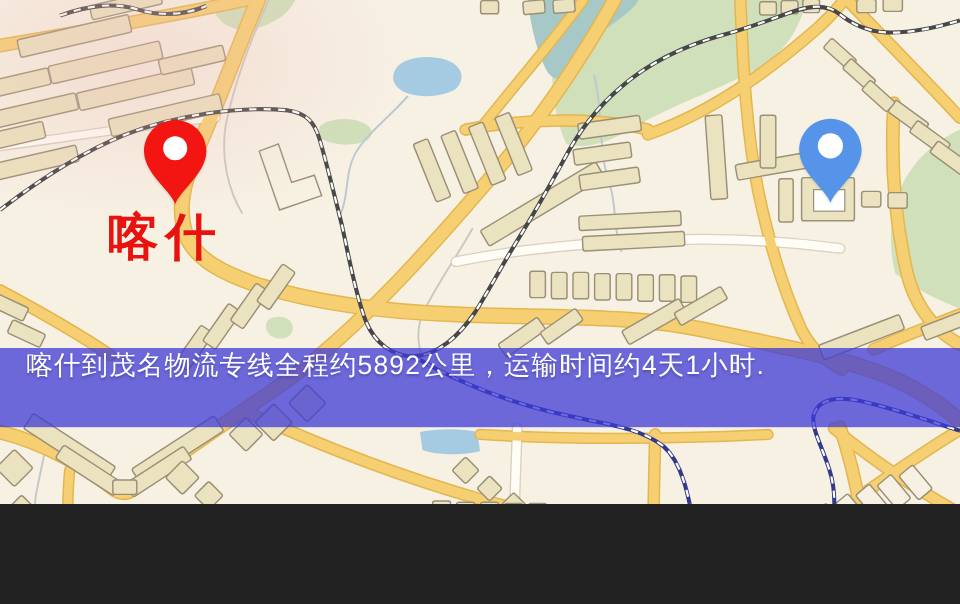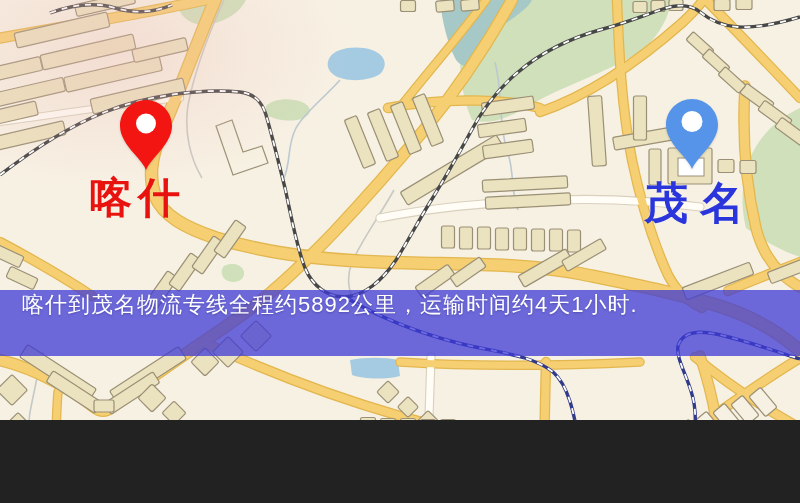--- a/index.html
+++ b/index.html
@@ -229,18 +229,17 @@
     <path fill="currentColor" d="M 0,-26 C 14.4,-26 26,-14.4 26,0 C 26,10 19,19.5 12,27.5 C 6,34.5 2,39 0,44 C -2,39 -6,34.5 -12,27.5 C -19,19.5 -26,10 -26,0 C -26,-14.4 -14.4,-26 0,-26 Z"></path>
     <circle cx="0" cy="-2.5" r="10" fill="#ffffff"></circle>
   </svg>
 
   <svg class="pin pin-dest" width="60" height="80" viewBox="-30 -30 60 80" style="color: rgb(86, 148, 234);">
     <path fill="currentColor" d="M 0,-26 C 14.4,-26 26,-14.4 26,0 C 26,10 19,19.5 12,27.5 C 6,34.5 2,39 0,44 C -2,39 -6,34.5 -12,27.5 C -19,19.5 -26,10 -26,0 C -26,-14.4 -14.4,-26 0,-26 Z"></path>
     <circle cx="0" cy="-3.5" r="10.5" fill="#ffffff"></circle>
   </svg>
 
   <div class="city-label label-origin" style="color: rgb(232, 18, 14);">喀什</div>
-  <div class="city-label label-dest" style="color: rgb(42, 53, 220);">茂名</div>
 
   <div class="banner" style="background: rgba(62, 58, 214, 0.75);">
     <span style="color: rgb(255, 255, 255);">喀什到茂名物流专线全程约5892公里，运输时间约4天1小时.</span>
   </div>
 </div>
 
 </body></html>

